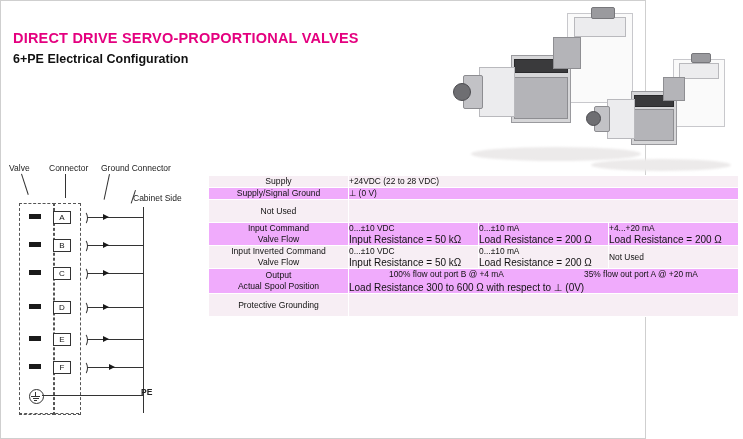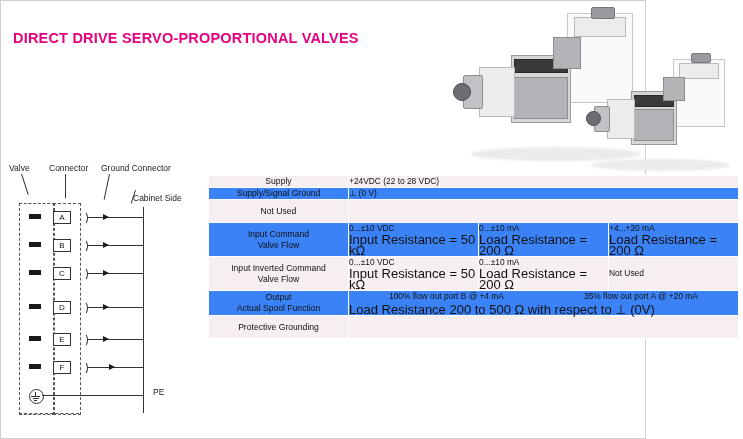--- a/index.html
+++ b/index.html
@@ -192,44 +192,45 @@
     font-weight: bold;
     color: #111;
     text-align: center;
     height: 34px;
     border-bottom: 1px solid #e6c9dc;
   }
   .th-row th.fn {
     text-align: center;
   }
   .row-a td { background: #f7eef4; }
-  .row-b td { background: #3b82f6; }
+  .row-b td { background: #f0abfc; }
   td.fncell {
     text-align: center;
     font-size: 8.6px;
     color: #111;
     padding: 5px 4px;
     line-height: 11px;
   }
   td.valcell {
     font-size: 8.4px;
     color: #111;
     padding: 5px 3px;
     line-height: 11px;
   }
-  .small { font-size: 13px; }
+  .small { font-size: 10px; }
   .empty-h { height: 22px; }
 </style>
 </head>
 <body>
 
 <div class="page">
 
   <div class="title-block">
     <div class="title-main">DIRECT DRIVE SERVO-PROPORTIONAL VALVES</div>
+    <div class="title-sub">6+PE Electrical Configuration</div>
   </div>
 
   <div class="photo-area">
 
     <div class="v-shadow" style="left:30px; top:140px; width:170px; height:14px;"></div>
     <div class="v-shadow" style="left:150px; top:152px; width:140px; height:12px;"></div>
 
     <div class="valve">
 
       <div class="v-white" style="left:126px; top:6px; width:64px; height:88px;"></div>
@@ -262,21 +263,21 @@
       <div class="v-knob" style="left:145px; top:104px; width:13px; height:13px;"></div>
       <div class="v-mid" style="left:222px; top:70px; width:20px; height:22px;"></div>
     </div>
   </div>
 
   <div class="diagram">
 
     <div class="dlabel" style="left:4px; top:0px;">Valve</div>
     <div class="dlabel" style="left:44px; top:0px;">Connector</div>
     <div class="dlabel" style="left:96px; top:0px;">Ground Connector</div>
-    <div class="dlabel" style="left:112px; top:30px;padding-left:16px;">Cabinet Side</div>
+    <div class="dlabel" style="left:128px; top:30px;">Cabinet Side</div>
 
     <div class="dline" style="left:16px; top:11px; width:1px; height:22px; transform:rotate(-18deg); transform-origin: top left;"></div>
     <div class="dline" style="left:60px; top:11px; width:1px; height:24px;"></div>
     <div class="dline" style="left:104px; top:11px; width:1px; height:26px; transform:rotate(12deg); transform-origin: top left;"></div>
     <div class="dline" style="left:130px; top:27px; width:1px; height:14px; transform:rotate(18deg); transform-origin: top left;"></div>
 
     <div class="dbox-dash" style="left:14px; top:40px; width:34px; height:210px;"></div>
 
     <div class="dbox-dash" style="left:48px; top:40px; width:26px; height:210px;"></div>
 
@@ -317,21 +318,21 @@
     <div class="dcurve" style="left:74px; top:198px;"></div>
     <div class="dline" style="left:82px; top:204px; width:56px; height:1px;"></div>
     <div class="arrow-r" style="left:104px; top:200.5px;"></div>
 
     <div class="gnd-circle" style="left:24px; top:226px;"></div>
     <div class="dline" style="left:30px; top:229px; width:1px; height:4px;"></div>
     <div class="dline" style="left:26px; top:233px; width:9px; height:1px;"></div>
     <div class="dline" style="left:27.5px; top:235px; width:6px; height:1px;"></div>
     <div class="dline" style="left:29px; top:237px; width:3px; height:1px;"></div>
     <div class="dline" style="left:37px; top:232px; width:101px; height:1px;"></div>
-    <div class="dlabel" style="left:148px; top:224px; font-weight:normal;">PE</div>
+    <div class="dlabel" style="left:136px; top:224px; font-weight:bold;">PE</div>
 
     <div class="dbox-dash" style="left:14px; top:250px; width:60px; height:1px; border-top:1px dashed #555; border-left:none; border-right:none; border-bottom:none;"></div>
   </div>
 
   <div class="table-wrap">
     <table class="spec">
       <colgroup>
         <col style="width:140px">
         <col style="width:130px">
         <col style="width:130px">
@@ -388,28 +389,28 @@
         </td>
         <td class="valcell">
           <div>Not Used</div>
           <div class="small"></div>
         </td>
       </tr>
 
       <tr class="row-b">
         <td class="fncell">
           <div>Output</div>
-          <div>Actual Spool Function</div>
+          <div>Actual Spool Position</div>
         </td>
         <td class="valcell" colspan="3">
           <div style="display:flex; justify-content:space-around;">
             <span>100% flow out port B @ +4 mA</span>
             <span>35% flow out port A @ +20 mA</span>
           </div>
-          <div class="small" style="margin-top:2px;">Load Resistance 200 to 500 Ω with respect to ⊥ (0V)</div>
+          <div class="small" style="margin-top:2px;">Load Resistance 300 to 600 Ω with respect to ⊥ (0V)</div>
         </td>
       </tr>
 
       <tr class="row-a">
         <td class="fncell empty-h">Protective Grounding</td>
         <td class="valcell" colspan="3"></td>
       </tr>
     </tbody>
       </table>
   </div>

